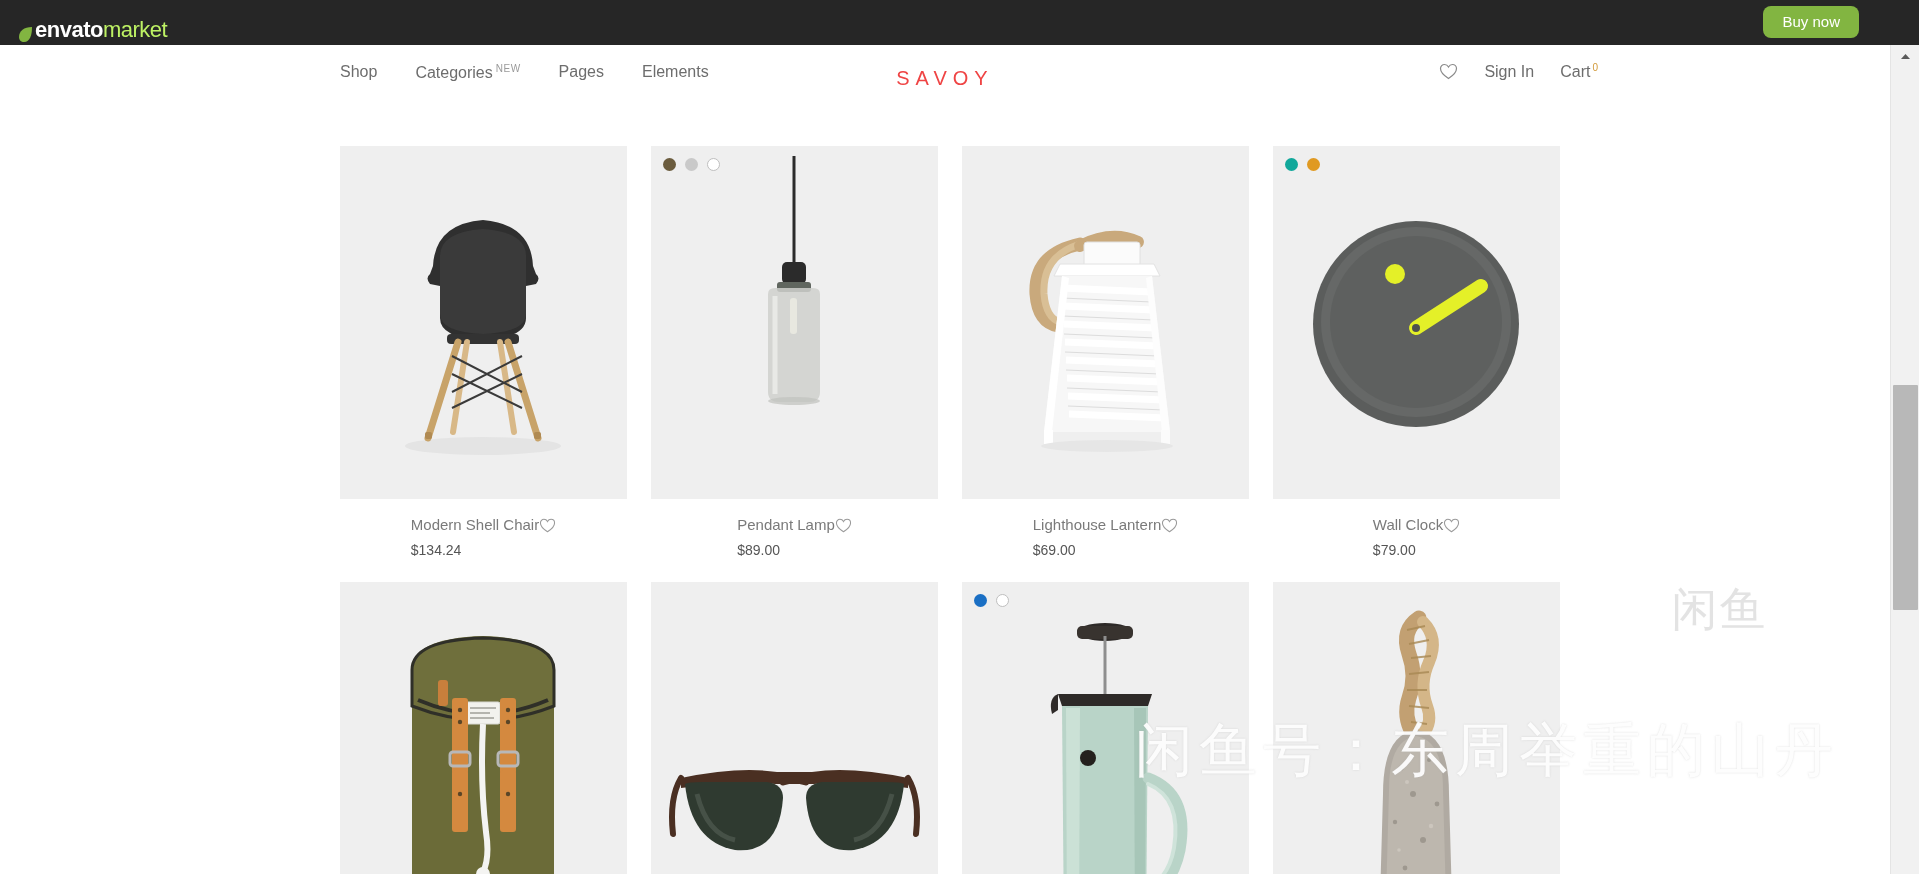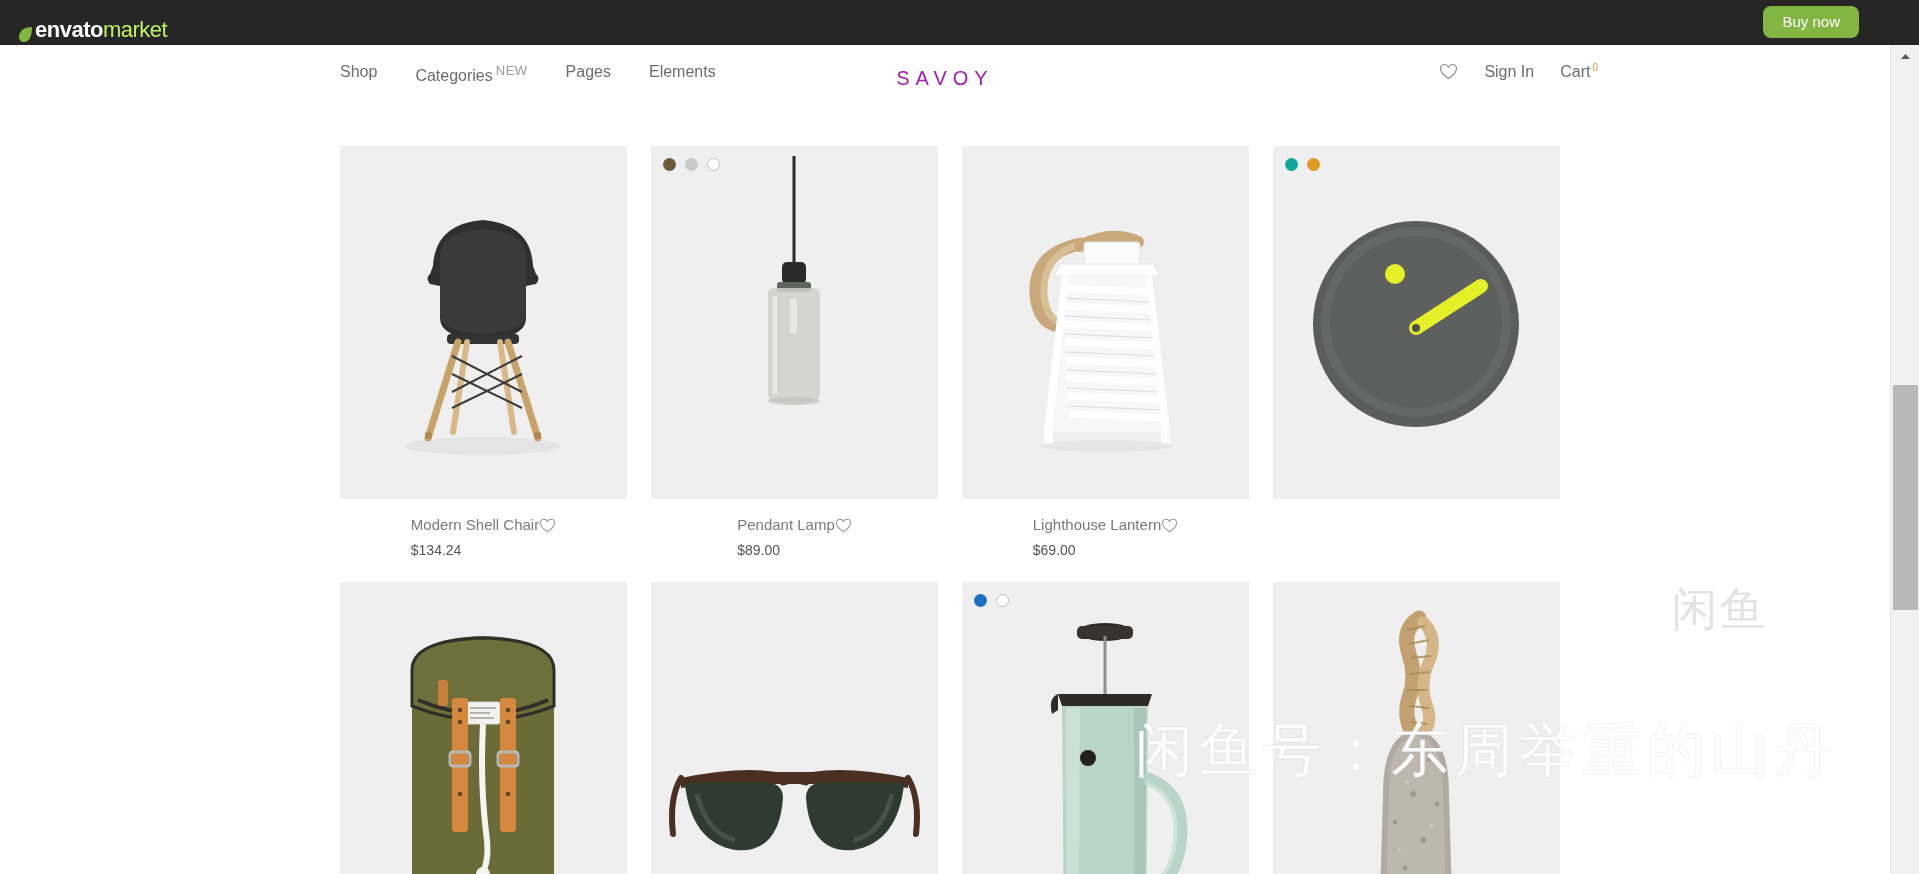--- a/index.html
+++ b/index.html
@@ -71,34 +71,34 @@
   }
   .nav-link {
     font-size: 16px;
     color: #6d6d6d;
     text-decoration: none;
     cursor: pointer;
     position: relative;
     white-space: nowrap;
   }
   .nav-badge {
-    font-size: 13px;
+    font-size: 10px;
     color: #9a9a9a;
     vertical-align: super;
     margin-left: 3px;
     letter-spacing: 0.5px;
   }
   .brand-logo {
     position: absolute;
     left: 50%;
     transform: translateX(-50%);
     top: 22px;
     font-size: 20px;
     letter-spacing: 6px;
-    color: #a21caf;
+    color: #ef4444;
     font-weight: 400;
   }
   .nav-right {
     position: absolute;
     right: 292px;
     top: 17px;
     display: flex;
     align-items: center;
     gap: 26px;
   }
@@ -380,20 +380,31 @@
         <circle cx="143" cy="176" r="95" fill="#666867"></circle>
         <circle cx="143" cy="176" r="86" fill="#5e605f"></circle>
         <circle cx="122" cy="128" r="10" fill="#e4f028"></circle>
         <path d="M143 182 L208 140" stroke="#e4f028" stroke-width="14" stroke-linecap="round"></path>
         <circle cx="143" cy="182" r="4" fill="#4e504f"></circle>
       </svg>
       <div class="swatches">
         <span class="swatch" style="background:#11a89b"></span>
         <span class="swatch" style="background:#e09a22"></span>
       </div>
+    </div>
+    <div class="product-info">
+      <div>
+        <div class="product-title">Wall Clock</div>
+        <div class="product-price">$79.00</div>
+      </div>
+      <span class="wish-icon">
+        <svg width="17" height="15" viewBox="0 0 19 17">
+          <path d="M9.5 15.5 C9.5 15.5 1.5 10.5 1.5 5.6 C1.5 3.2 3.3 1.5 5.5 1.5 C7.2 1.5 8.7 2.5 9.5 4 C10.3 2.5 11.8 1.5 13.5 1.5 C15.7 1.5 17.5 3.2 17.5 5.6 C17.5 10.5 9.5 15.5 9.5 15.5 Z" fill="none" stroke="#9a9a9a" stroke-width="1.2"></path>
+        </svg>
+      </span>
     </div>
   </div>
 
   <div class="product-card">
     <div class="product-media">
       <svg class="media-svg" viewBox="0 0 287 353" preserveAspectRatio="xMidYMid meet">
         <rect width="287" height="353" fill="#efefef"></rect>
         <path d="M72 88 Q72 56 143 54 Q214 56 214 88 L214 353 L72 353 Z" fill="#6b6b38"></path>
         <path d="M72 88 Q72 58 143 56 Q214 58 214 88 L214 124 Q143 152 72 124 Z" fill="#6f6f3c" stroke="#2f2f28" stroke-width="3"></path>
         <path d="M78 118 Q143 146 208 118" fill="none" stroke="#2f2f28" stroke-width="4"></path>

